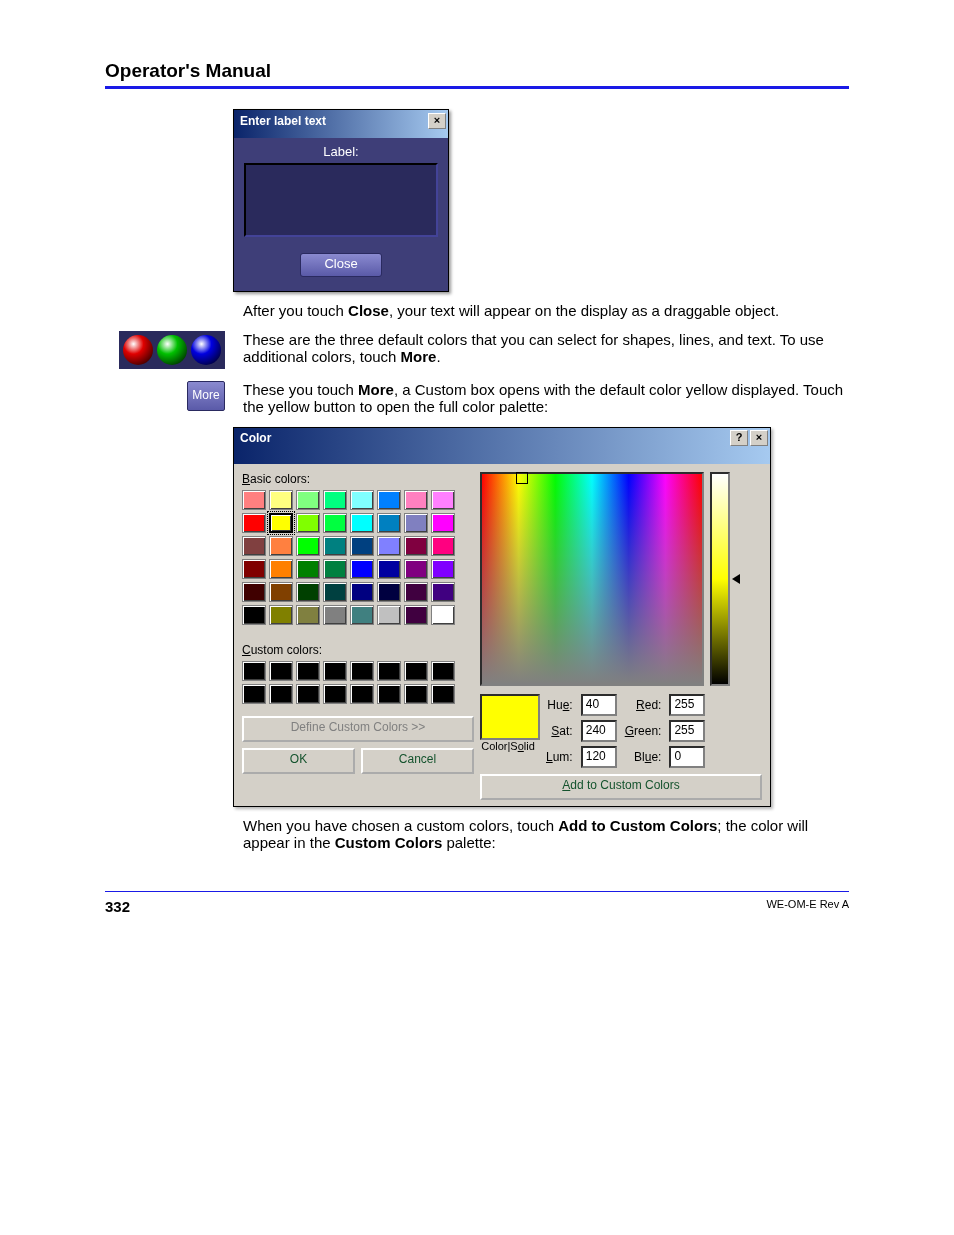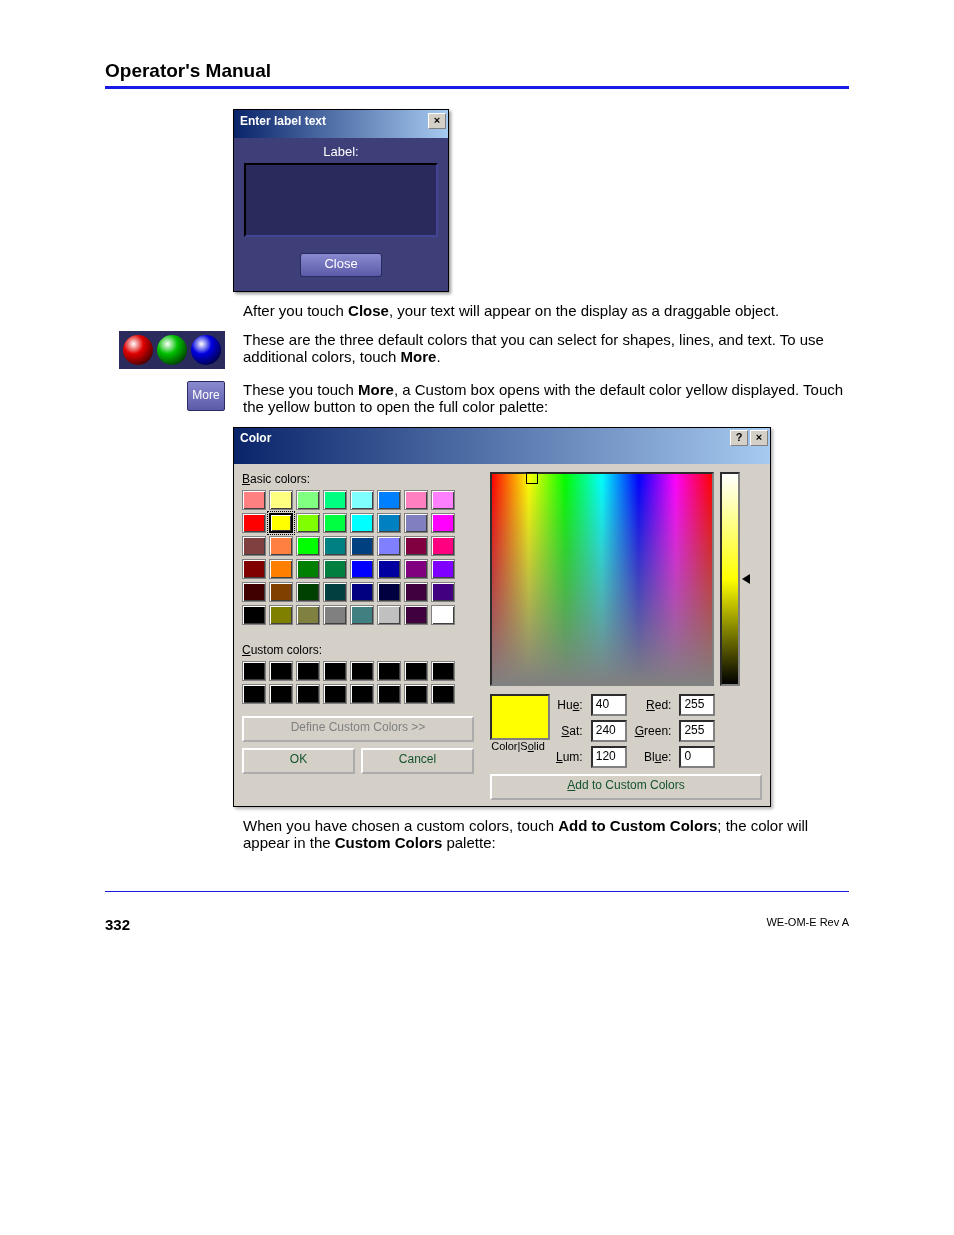--- a/index.html
+++ b/index.html
@@ -26,21 +26,21 @@
   .ball { width:30px; height:30px; border-radius:50%; background:radial-gradient(circle at 35% 30%, #ffffff 0%, var(--c) 35%, #000 100%); }
 
   
   .more-btn { margin-left:auto; width:36px; height:28px; background:linear-gradient(#8a8ad0,#5a5aa8); color:#fff; font-size:12px; border:1px solid #2a2a60; border-radius:2px; text-align:center; line-height:26px; }
 
   
   .color-dlg { width:536px; margin-left:128px; border:1px solid #000; box-shadow:2px 2px 3px rgba(0,0,0,.3); background:#d4d0c8; font-size:12px; }
   .cd-title { height:20px; background:linear-gradient(to right,#0a246a,#a6caf0); color:#fff; font-weight:bold; display:flex; align-items:center; justify-content:space-between; padding:0 2px 16px 6px; }
   .cd-titlebtns { display:flex; gap:2px; }
   .cd-titlebtn { width:16px; height:14px; background:#d4d0c8; border:1px solid #808080; border-top-color:#fff; border-left-color:#fff; font-size:11px; font-weight:bold; text-align:center; line-height:12px; color:#000; }
-  .cd-body { display:flex; padding:8px 8px 6px 8px; gap:16px; }
+  .cd-body { display:flex; padding:8px 8px 6px 8px; gap:6px; }
   .cd-left { width:232px; }
   .cd-right { flex:1; }
   .basic-grid { display:grid; grid-template-columns:repeat(8,24px); grid-auto-rows:20px; gap:3px 3px; margin:4px 0 18px 0; }
   .sw { border:1px solid #808080; box-shadow:inset 1px 1px 0 #fff, inset -1px -1px 0 #404040; }
   .sw.sel { outline:1px dotted #000; outline-offset:1px; border:2px solid #000; }
   .custom-grid { display:grid; grid-template-columns:repeat(8,24px); grid-auto-rows:20px; gap:3px 3px; margin:4px 0 12px 0; }
   .btn-3d { background:#d4d0c8; border:2px outset #fff; height:22px; text-align:center; line-height:18px; color:#808080; }
   .btn-3d.enabled { color:#14532d; }
   .okcancel { display:flex; gap:6px; margin-top:6px; }
   .okcancel .btn-3d { flex:1; }
@@ -58,21 +58,21 @@
   .solid-row { display:flex; align-items:flex-start; margin-top:8px; gap:6px; }
   .solid-box { width:56px; height:42px; border:2px inset #808080; background:#ffff00; }
   .numcols { display:grid; grid-template-columns:auto 36px auto 36px; gap:4px 8px; align-items:center; font-size:12px; }
   .numcols label { text-align:right; }
   .numinput { height:18px; border:2px inset #808080; background:#fff; padding:0 3px; text-align:left; font-size:12px; line-height:16px; }
   .colorsolid-lbl { font-size:11px; width:56px; text-align:center; }
   .u { text-decoration:underline; }
 
   .add-btn { margin-top:6px; height:22px; }
 
-  .footer { display:flex; justify-content:space-between; margin-top:24px; font-size:11px; }
+  .footer { display:flex; justify-content:space-between; margin-top:6px; font-size:11px; }
   .pagenum { font-size:15px; font-weight:bold; }
 </style>
 </head>
 <body>
 
 <div class="page">
   <div class="page-title">Operator's Manual</div>
   <div class="blue-rule"></div>
 
   <div class="label-dlg">

